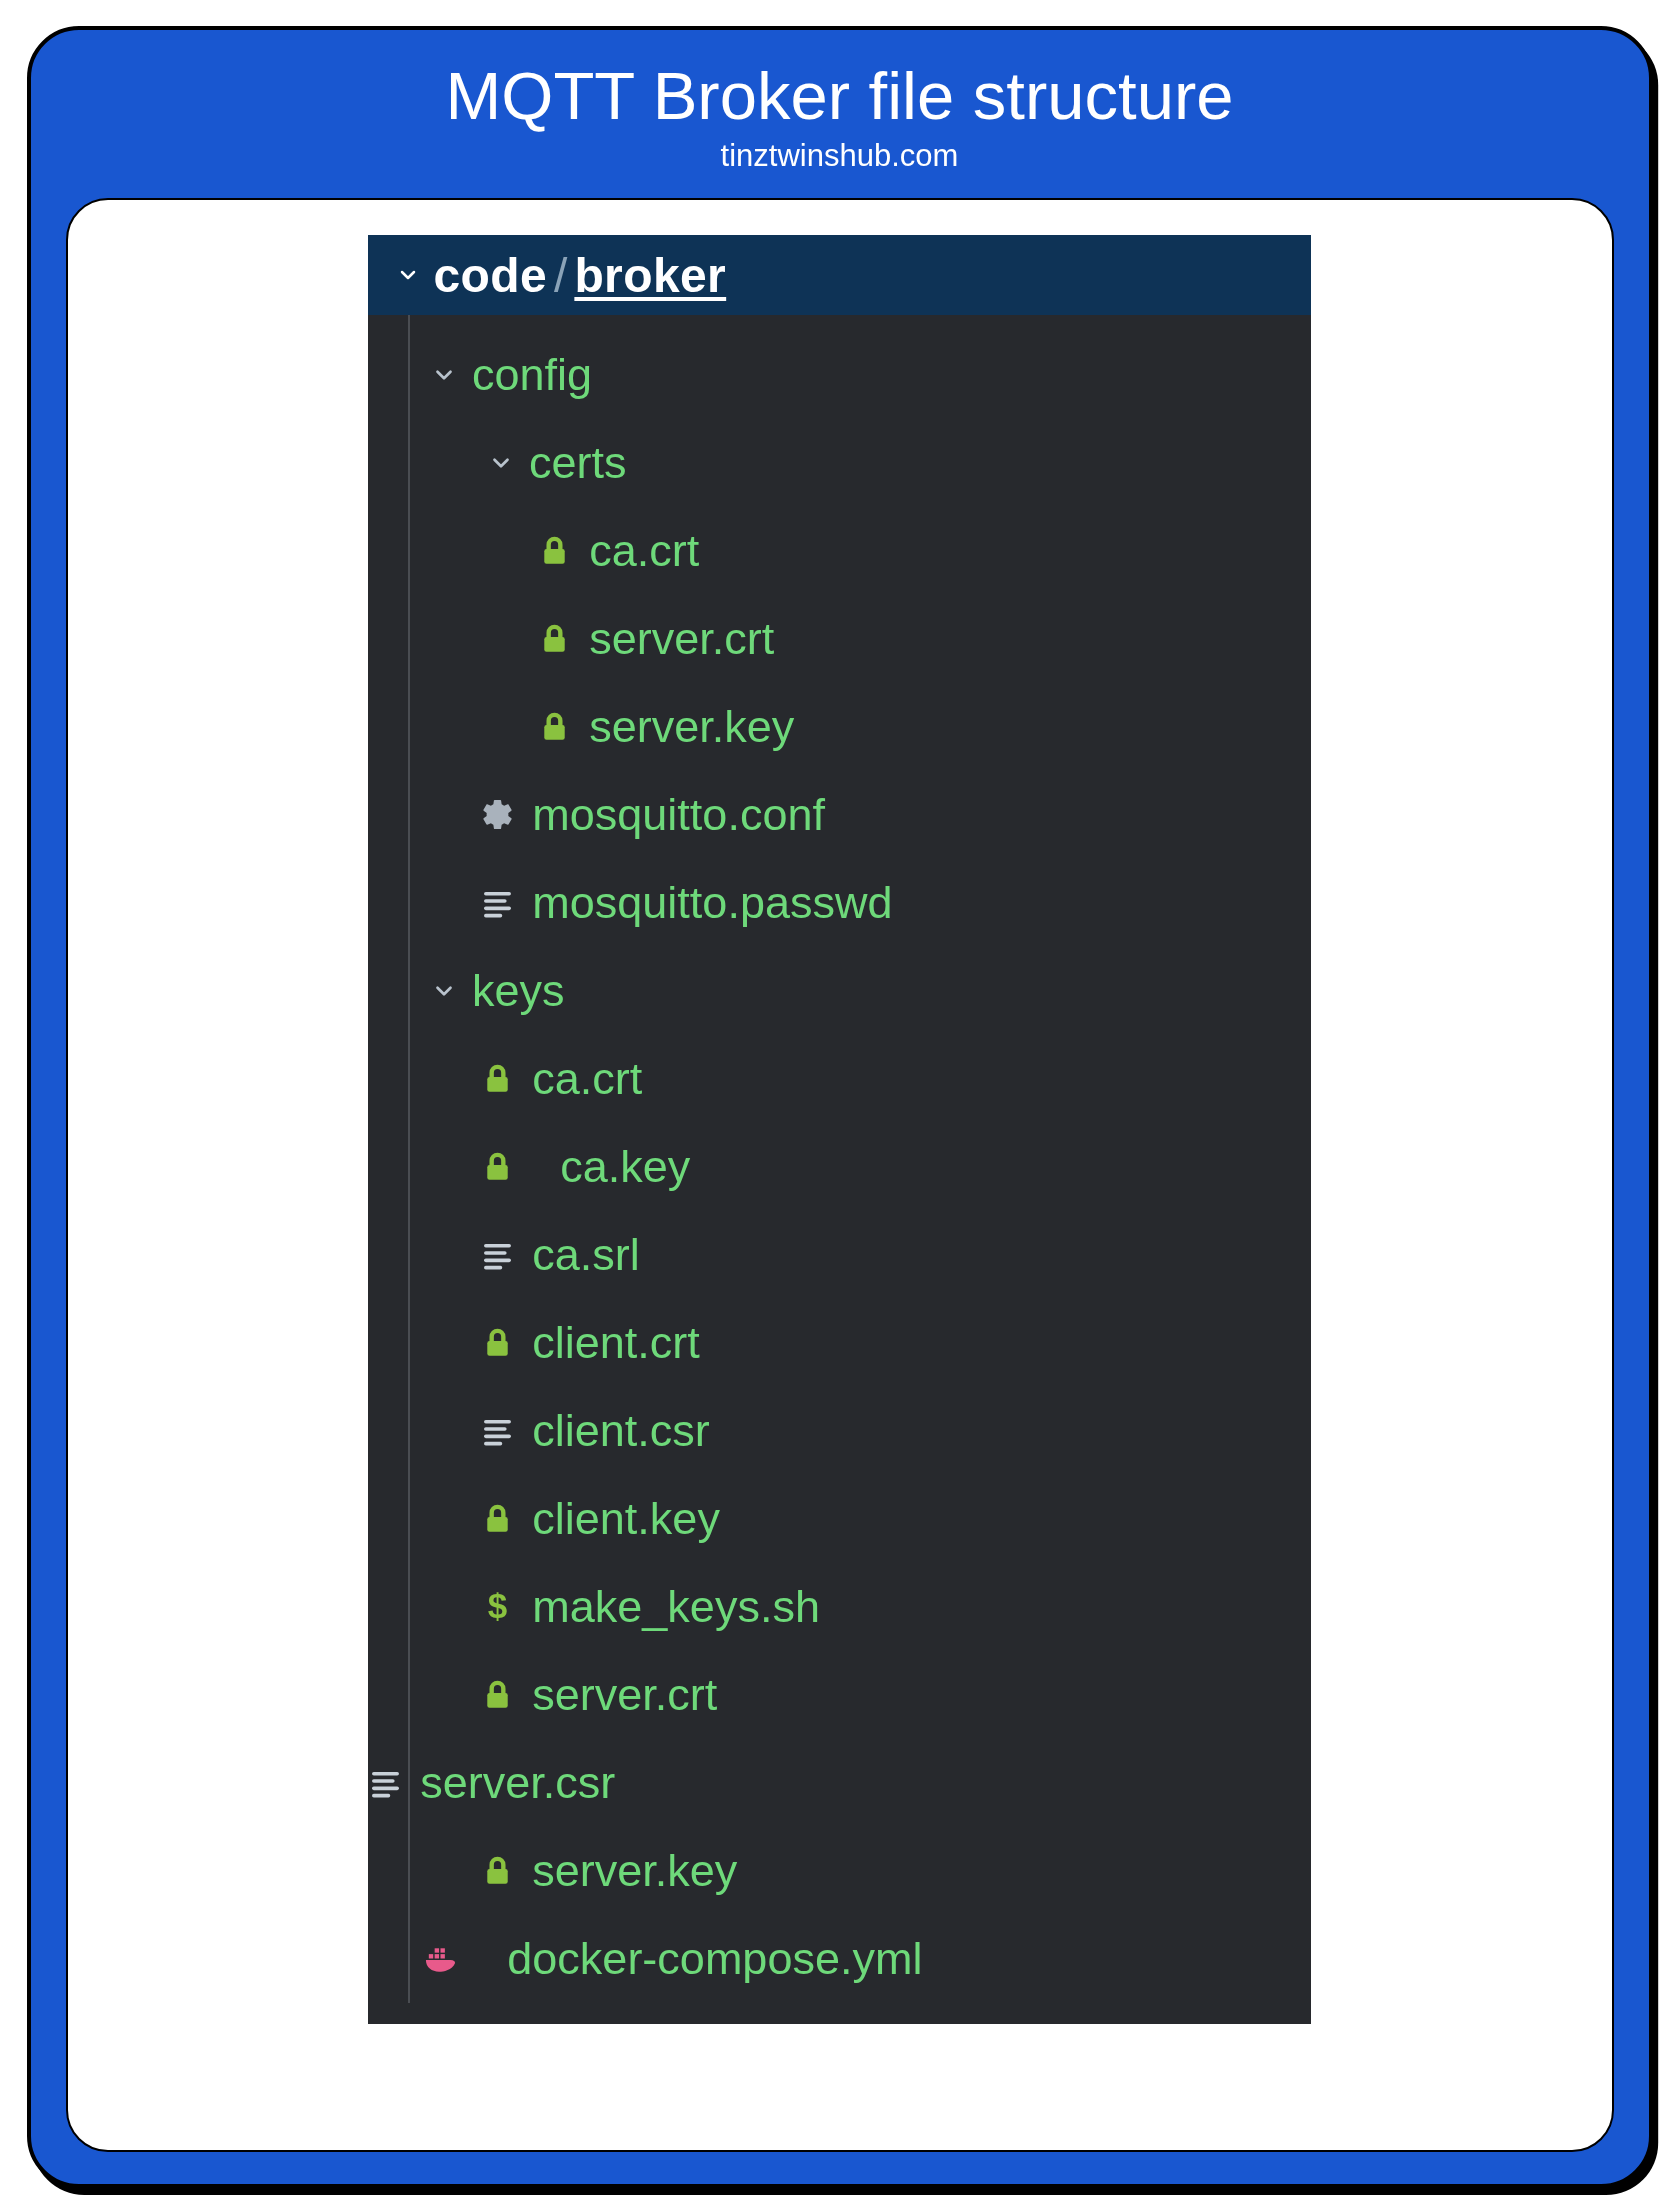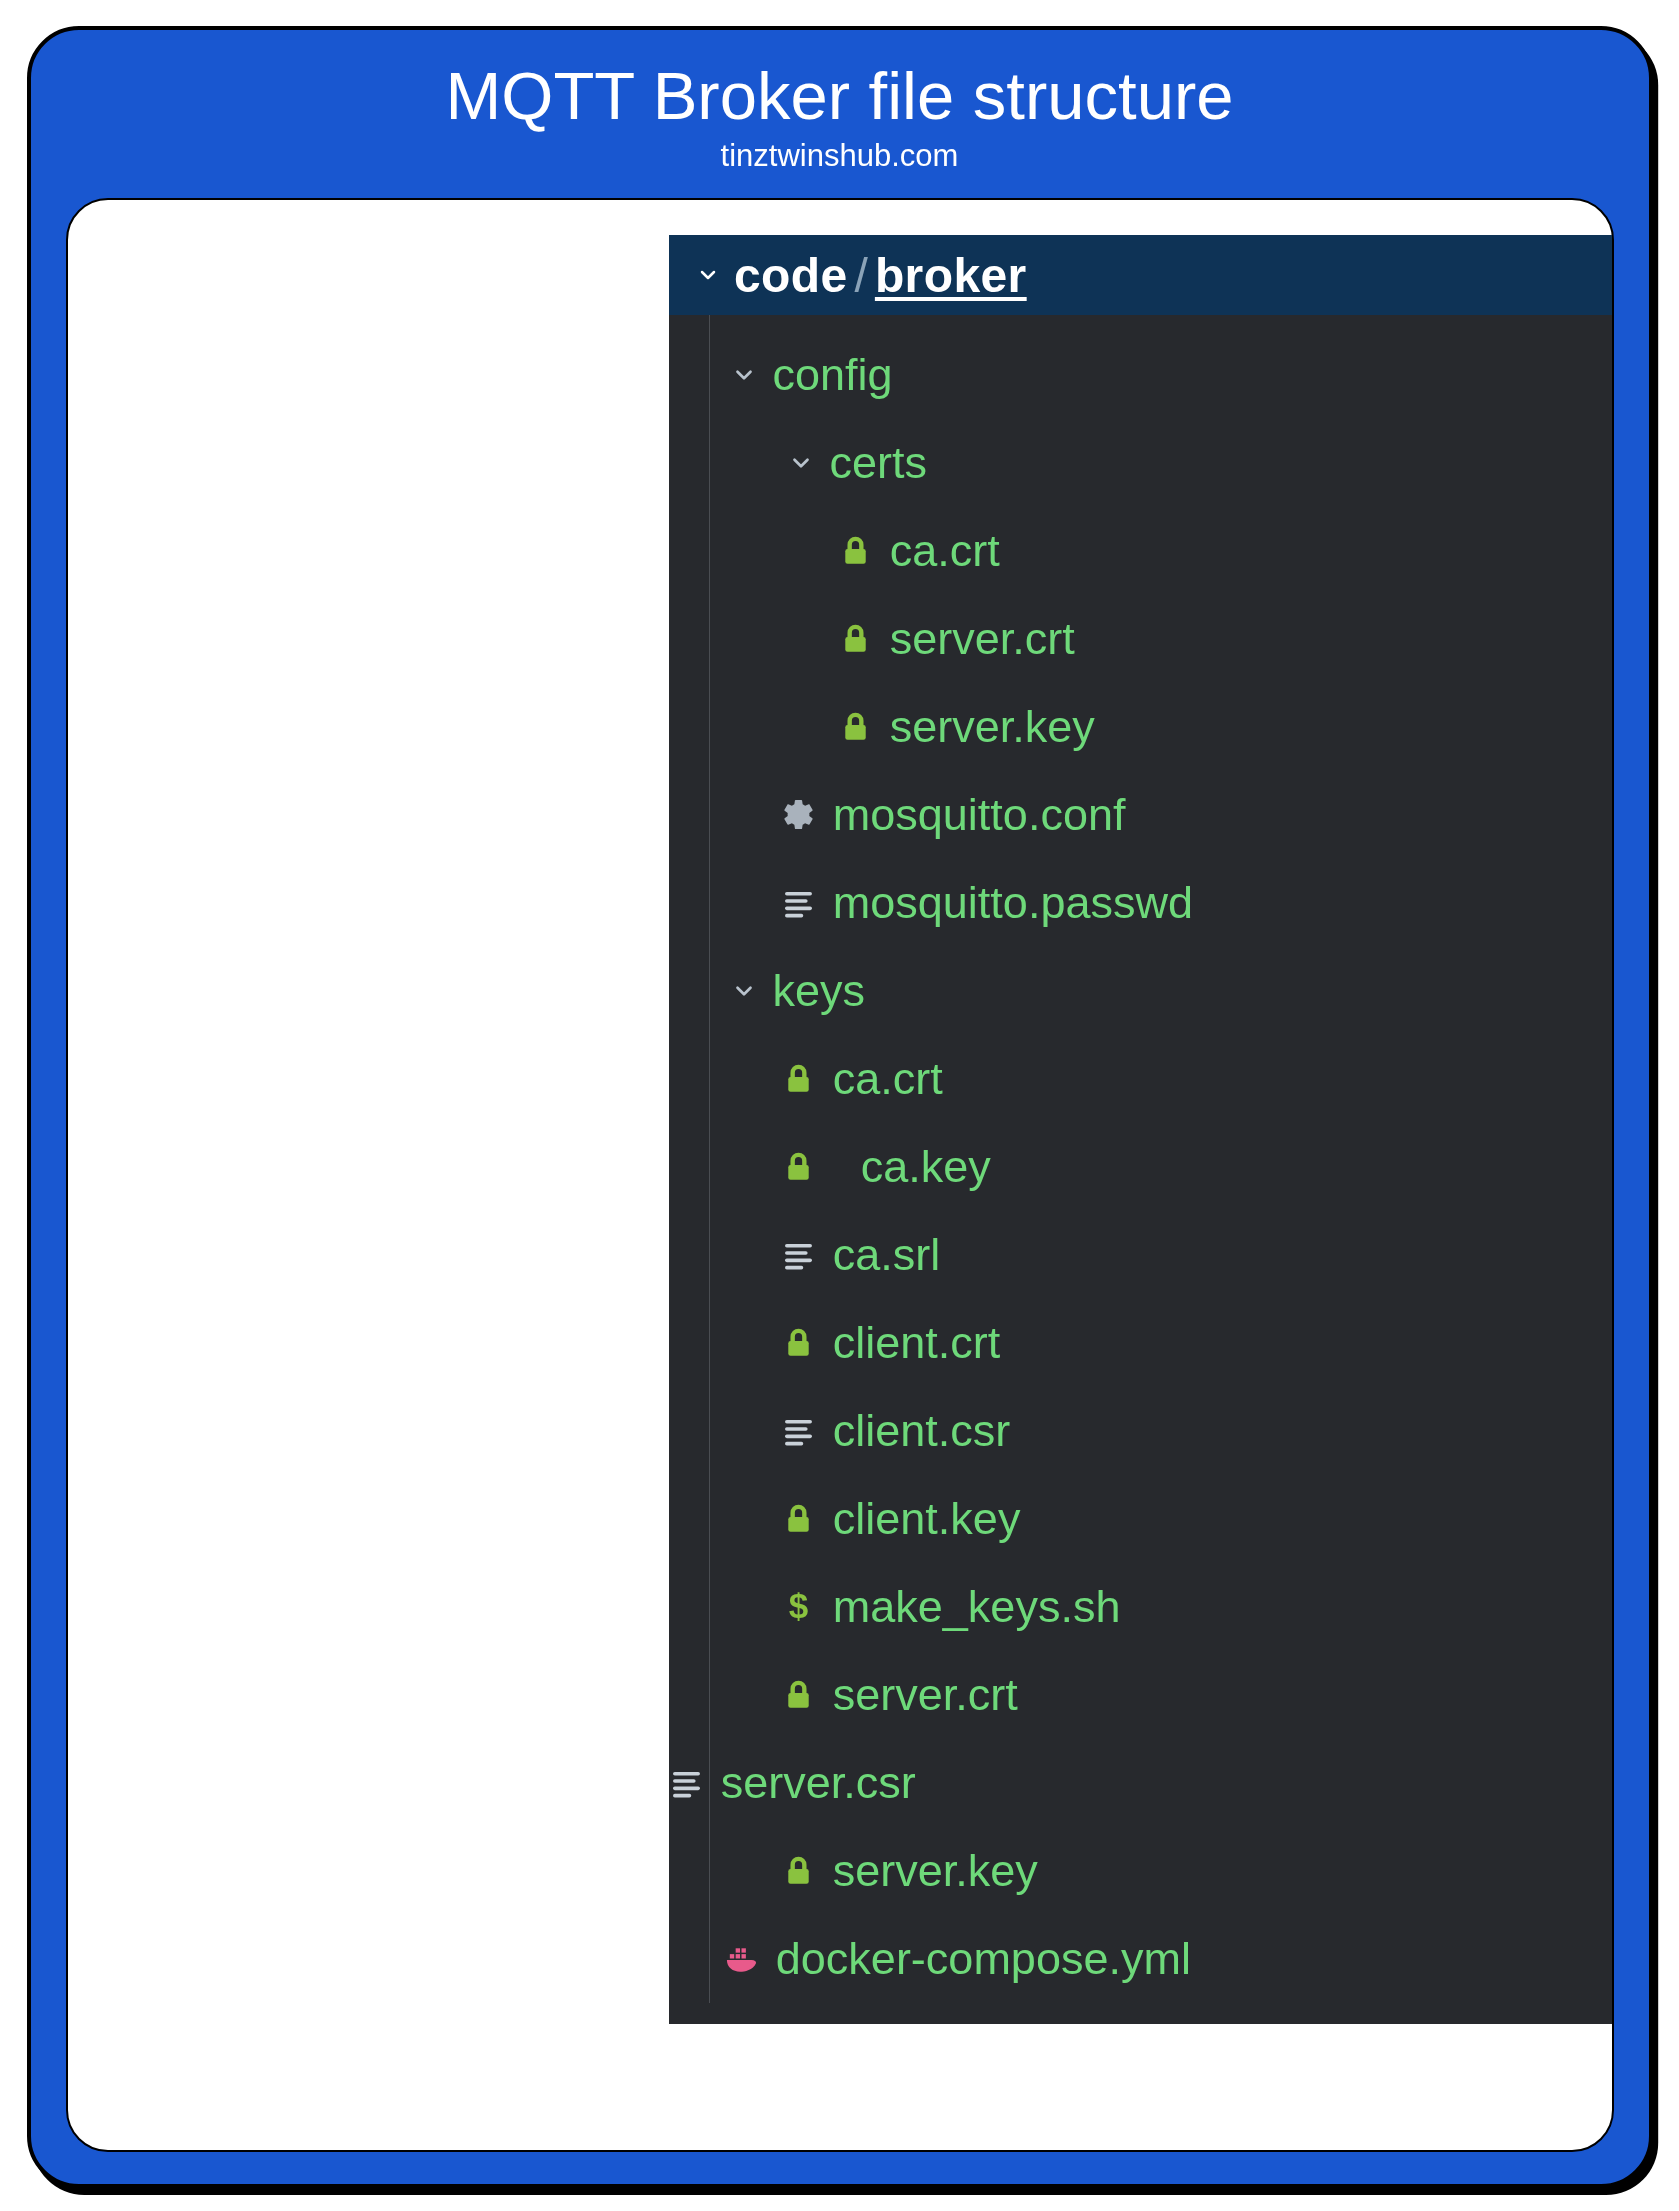--- a/index.html
+++ b/index.html
@@ -43,21 +43,21 @@
     margin-top: 5.2px;
   }
   .inner-panel {
     background: #fff;
     border: 2.6px solid #000;
     border-radius: 42px;
     width: 100%;
     height: 1954px;
     margin-top: 24px;
     display: flex;
-    justify-content: flex-end;
+    justify-content: center;
     align-items: flex-start;
     padding-top: 35px;
   }
   .explorer {
     width: 943px;
     background: #27292D;
     position: relative;
   }
   .explorer-header {
     background: #0E3356;
@@ -338,21 +338,21 @@
         <div class="row" style="padding-left:112px;">
           <span class="file-icon">
             <svg viewBox="0 0 24 24" fill="#8AC23F">
                 <rect x="5" y="11" width="14" height="10" rx="1.5"></rect>
                 <path d="M8 11V8a4 4 0 0 1 8 0v3" fill="none" stroke="#8AC23F" stroke-width="3"></path>
               </svg>
           </span>
           <span class="lbl">server.key</span>
         </div>
 
-        <div class="row" style="padding-left:55px;">
+        <div class="row" style="padding-left:55px;gap:32px;">
           <span class="file-icon">
             <svg viewBox="0 0 24 24" fill="#E85A8B">
               <rect x="4" y="9" width="3" height="3"></rect>
                 <rect x="8" y="9" width="3" height="3"></rect>
                 <rect x="12" y="9" width="3" height="3"></rect>
               <rect x="8" y="5" width="3" height="3"></rect>
                 <rect x="12" y="5" width="3" height="3"></rect>
               <path d="M2 13 h17 c2 0 3 1 3 2 c-2 5-8 6-11 6 C6 21 2 18 2 13 Z"></path>
             </svg>
           </span>

